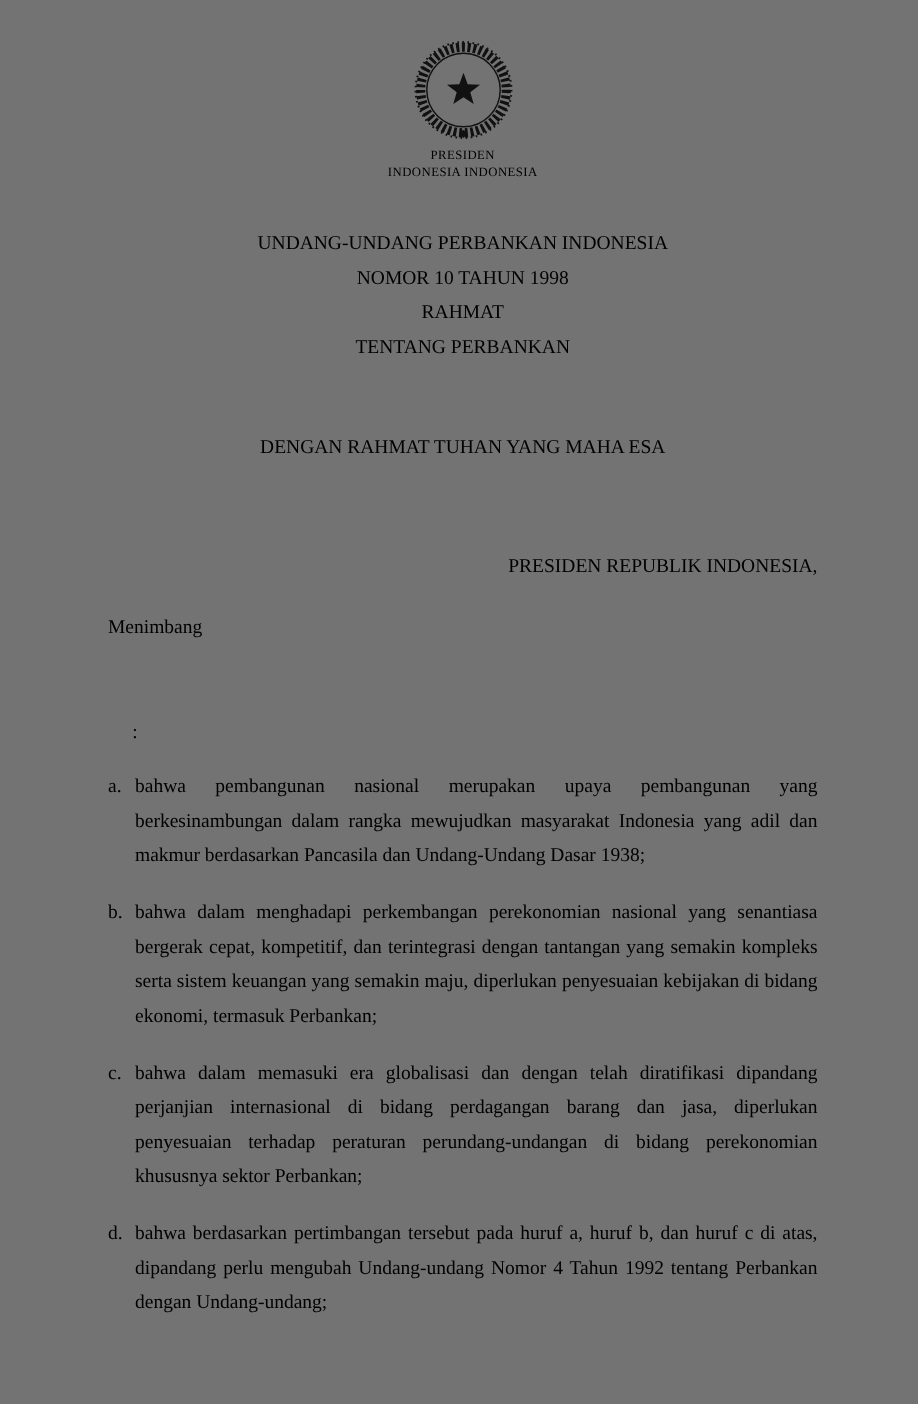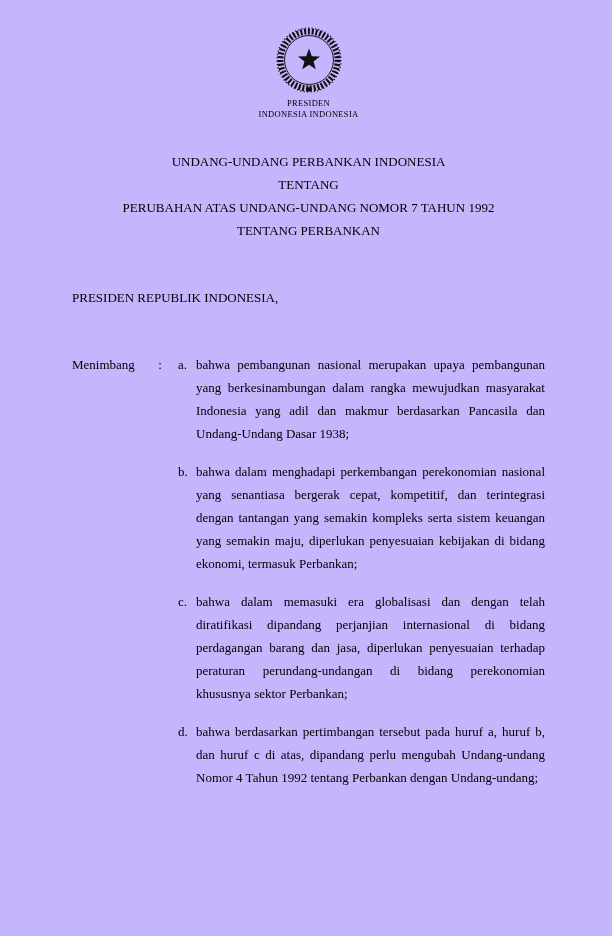--- a/index.html
+++ b/index.html
@@ -4,21 +4,21 @@
 <style>
   html, body {
     margin: 0;
     padding: 0;
     background: #ffffff;
   }
   .page {
     position: relative;
     width: 612px;
     height: 936px;
-    background: #c4b5fd;
+    background: #737373;
     color: #000000;
     font-family: "Liberation Serif", "DejaVu Serif", serif;
     font-size: 13px;
     line-height: 23px;
     box-sizing: border-box;
     padding: 26px 67px 0 72px;
     overflow: hidden;
   }
   .emblem-block {
     text-align: center;
@@ -36,26 +36,27 @@
   .title-block {
     text-align: center;
     line-height: 23px;
   }
   .title-line { white-space: nowrap; }
   .invocation {
     text-align: center;
     margin-top: 44px;
   }
   .salutation {
-    text-align: left;
-    margin-top: 44px;
+    text-align: right;
+    margin-top: 56px;
   }
   .considerations {
     display: flex;
-    margin-top: 44px;
+    margin-top: 18px;
+    flex-direction: column;
   }
   .consider-label { width: 70px; flex: 0 0 70px; }
   .consider-colon { width: 36px; flex: 0 0 36px; text-align: center; }
   .consider-items { flex: 1 1 auto; }
   .consider-item {
     display: flex;
     margin-bottom: 15px;
   }
   .item-letter { width: 18px; flex: 0 0 18px; }
   .item-text {
@@ -80,25 +81,26 @@
                L50,57 L40.01,63.75 L43.34,52.16 L33.83,44.75 L45.89,44.34 Z" fill="#111111"></path>
 
       <path d="M46,93 L50,89 L54,93 L50,97 Z" fill="#111111"></path>
     </svg>
     <div class="emblem-caption">PRESIDEN</div>
     <div class="emblem-caption">INDONESIA INDONESIA</div>
   </div>
 
   <div class="title-block">
     <div class="title-line">UNDANG-UNDANG PERBANKAN INDONESIA</div>
-    <div class="title-line">TENTANG</div>
-    <div class="title-line">PERUBAHAN ATAS UNDANG-UNDANG NOMOR 7 TAHUN 1992</div>
+    <div class="title-line">NOMOR 10 TAHUN 1998</div>
+    <div class="title-line">RAHMAT</div>
     <div class="title-line">TENTANG PERBANKAN</div>
   </div>
 
+  <div class="invocation">DENGAN RAHMAT TUHAN YANG MAHA ESA</div>
 
   <div class="salutation">PRESIDEN REPUBLIK INDONESIA,</div>
 
   <div class="considerations">
     <div class="consider-label">Menimbang</div>
     <div class="consider-colon">:</div>
     <div class="consider-items">
 
       <div class="consider-item">
         <div class="item-letter">a.</div>

